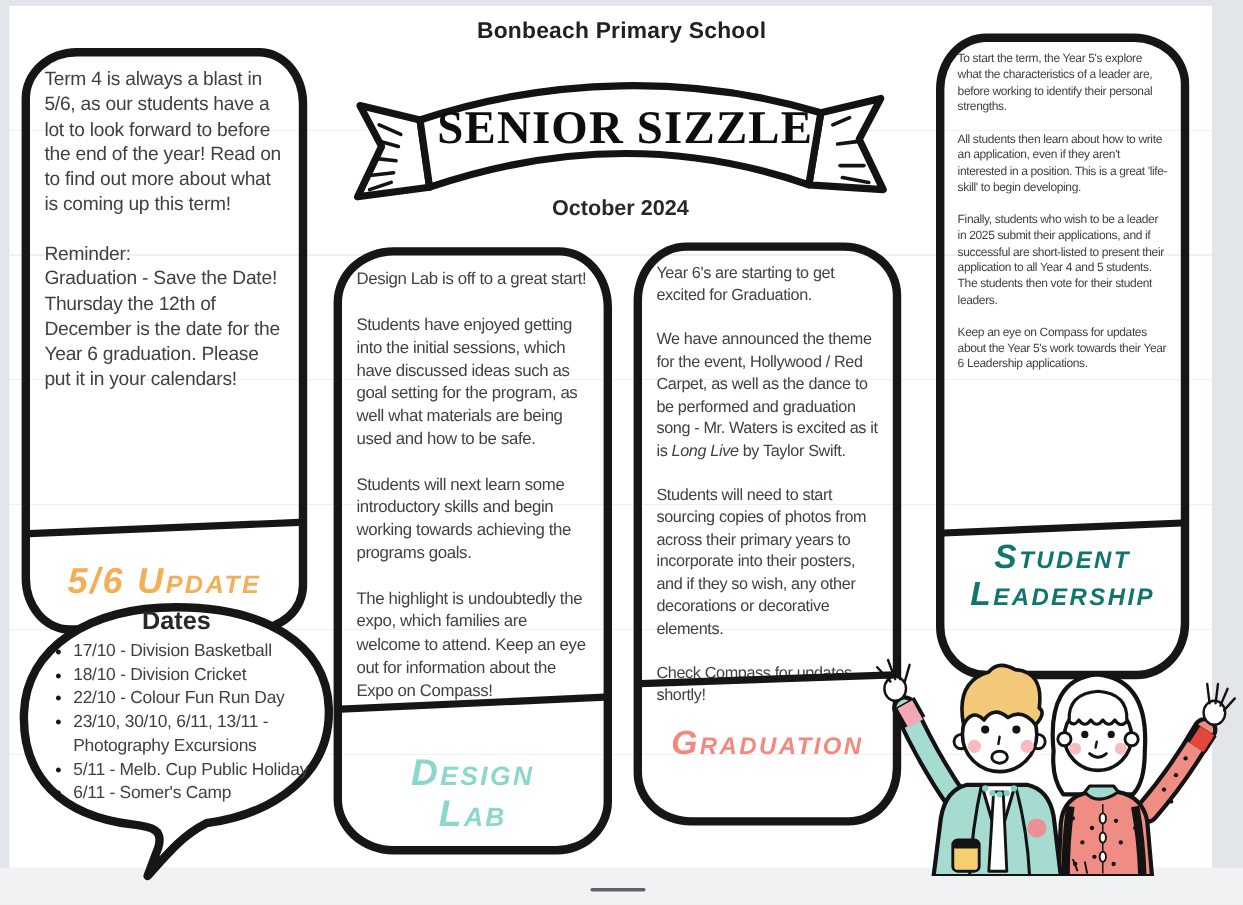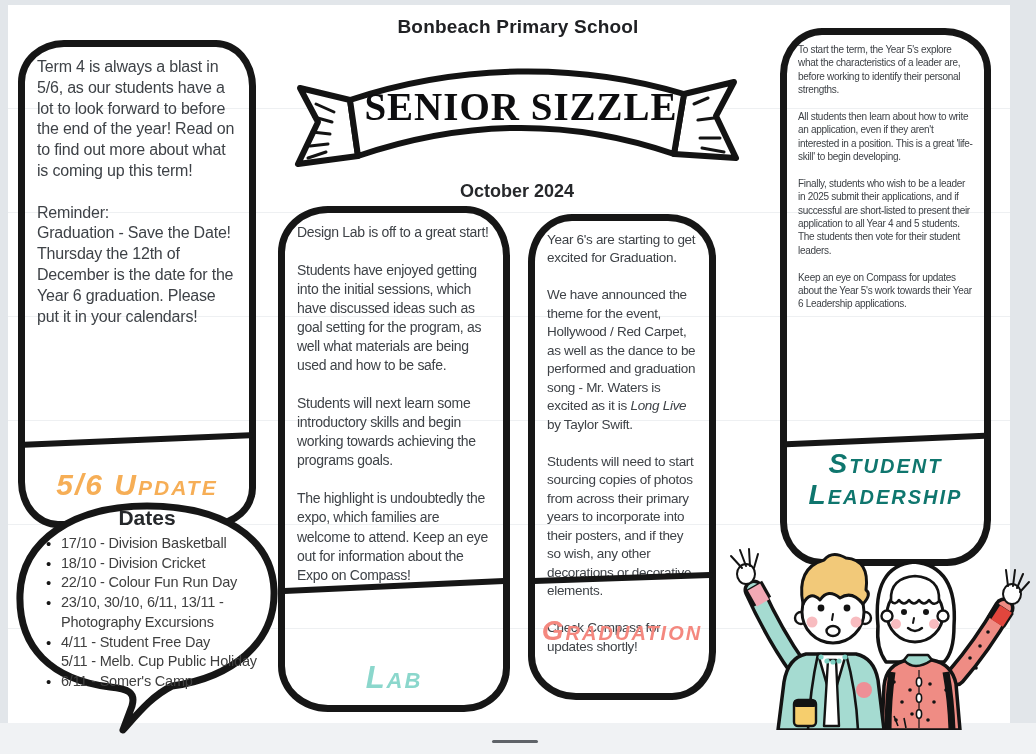--- a/index.html
+++ b/index.html
@@ -31,21 +31,21 @@
     text-align:center; font-size:19px; font-weight:700; color:#202124;
     letter-spacing:0.2px;
   }
   #banner-svg { position:absolute; left:288px; top:60px; width:458px; height:128px; }
   .banner-title {
     position:absolute; left:292px; top:84px; width:458px; text-align:center;
     font-family:"Liberation Serif", serif; font-weight:700; font-size:39px;
     color:#0d0d0f; letter-spacing:1px;
   }
   .issue-date {
-    position:absolute; left:288px; top:181px; width:458px; text-align:center;
+    position:absolute; left:288px; top:163px; width:458px; text-align:center;
     font-size:18px; font-weight:700; color:#26282b;
   }
 
   .bubble {
     position:absolute; border:7px solid #161616; background:transparent;
   }
   .bubble-body {
     position:absolute; left:0; top:0; right:0;
     white-space:pre-line; color:#3e4247;
   }
@@ -66,21 +66,21 @@
   #bubble-update .marker-label { bottom:20px; font-size:30px; }
 
   
   #bubble-design { left:278px; top:206px; width:232px; height:506px;
     border-radius:50px 44px 46px 50px / 46px 50px 44px 46px; }
   #bubble-design .bubble-body { padding:10px 12px; font-size:14px; line-height:1.36; letter-spacing:-0.3px; }
   #bubble-design .divider { left:-4px; right:-4px; bottom:116px; transform:rotate(-2.6deg); }
   #bubble-design .marker-label { bottom:10px; font-size:31px; color:#8bd7cc; }
 
   
-  #bubble-grad { left:528px; top:214px; width:188px; height:486px;
+  #bubble-grad { left:528px; top:202px; width:223px; height:486px;
     border-radius:44px 48px 44px 48px / 48px 44px 48px 44px; }
   #bubble-grad .bubble-body { padding:10px 12px; font-size:13.5px; line-height:1.37; letter-spacing:-0.3px; }
   #bubble-grad .divider { left:-4px; right:-4px; bottom:112px; transform:rotate(-2deg); }
   #bubble-grad .marker-label { bottom:46px; font-size:28px; color:#f4887f; }
   .italic-inline { font-style:italic; }
 
   
   #bubble-lead { left:780px; top:28px; width:211px; height:538px;
     border-radius:42px 46px 44px 42px / 46px 42px 46px 44px; }
   #bubble-lead .bubble-body { padding:8px 11px; font-size:10px; line-height:1.34; letter-spacing:-0.3px; }
@@ -153,20 +153,21 @@
   <div class="bubble" id="bubble-design">
     <div class="bubble-body">Design Lab is off to a great start!
 
 Students have enjoyed getting into the initial sessions, which have discussed ideas such as goal setting for the program, as well what materials are being used and how to be safe.
 
 Students will next learn some introductory skills and begin working towards achieving the programs goals.
 
 The highlight is undoubtedly the expo, which families are welcome to attend. Keep an eye out for information about the Expo on Compass!</div>
     <div class="divider"></div>
     <div class="marker-label">
+      <div>Design</div>
       <div>Lab</div>
     </div>
   </div>
 
   <div class="bubble" id="bubble-grad">
     <div class="bubble-body"><span>Year 6's are starting to get excited for Graduation.
 
 We have announced the theme for the event, Hollywood / Red Carpet, as well as the dance to be performed and graduation song - Mr. Waters is excited as it is </span><span class="italic-inline">Long Live</span><span> by Taylor Swift.
 
 Students will need to start sourcing copies of photos from across their primary years to incorporate into their posters, and if they so wish, any other decorations or decorative elements.
@@ -194,21 +195,20 @@
   <div id="dates-wrap">
     <svg id="dates-svg" viewBox="0 0 286 250">
       <path d="M 143,10 C 70,10 18,44 16,98 C 14,152 48,184 106,191 C 124,193 132,196 128,210 L 119,234 C 135,216 148,200 168,190 C 226,182 272,148 270,94 C 268,40 216,10 143,10 Z" fill="#ffffff" stroke="#161616" stroke-width="7" stroke-linejoin="round"></path>
     </svg>
     <div class="dates-title">Dates</div>
     <ul class="dates-list">
       <li>17/10 - Division Basketball</li>
       <li>18/10 - Division Cricket</li>
       <li>22/10 - Colour Fun Run Day</li>
       <li>23/10, 30/10, 6/11, 13/11 - Photography Excursions</li>
-      <li>4/11 - Student Free Day</li>
       <li>5/11 - Melb. Cup Public Holiday</li>
       <li>6/11 - Somer's Camp</li>
     </ul>
   </div>
 
   <svg id="characters-svg" viewBox="0 0 318 200">
 
     <path d="M 80,138 Q 56,104 36,60" fill="none" stroke="#131313" stroke-width="21" stroke-linecap="round"></path>
     <path d="M 80,138 Q 56,104 36,60" fill="none" stroke="#a5dbd1" stroke-width="14" stroke-linecap="round"></path>
     <path d="M 44,72 L 35,56" stroke="#131313" stroke-width="21" stroke-linecap="butt"></path>

